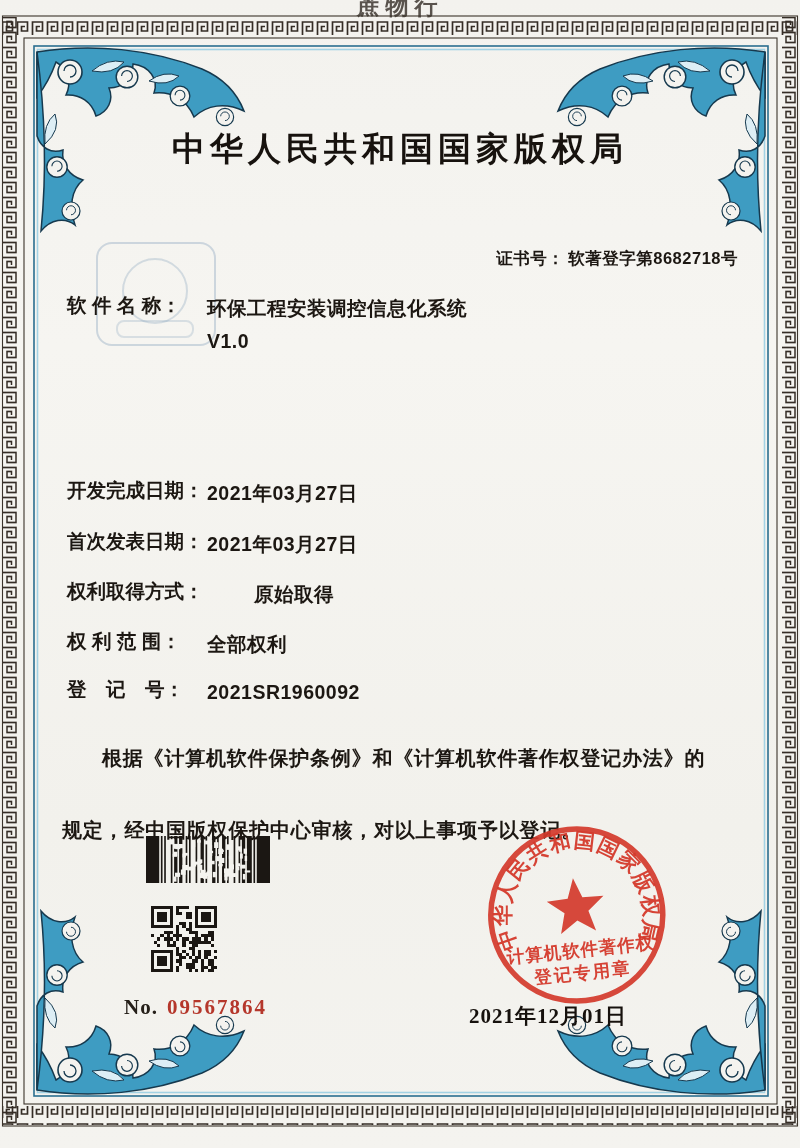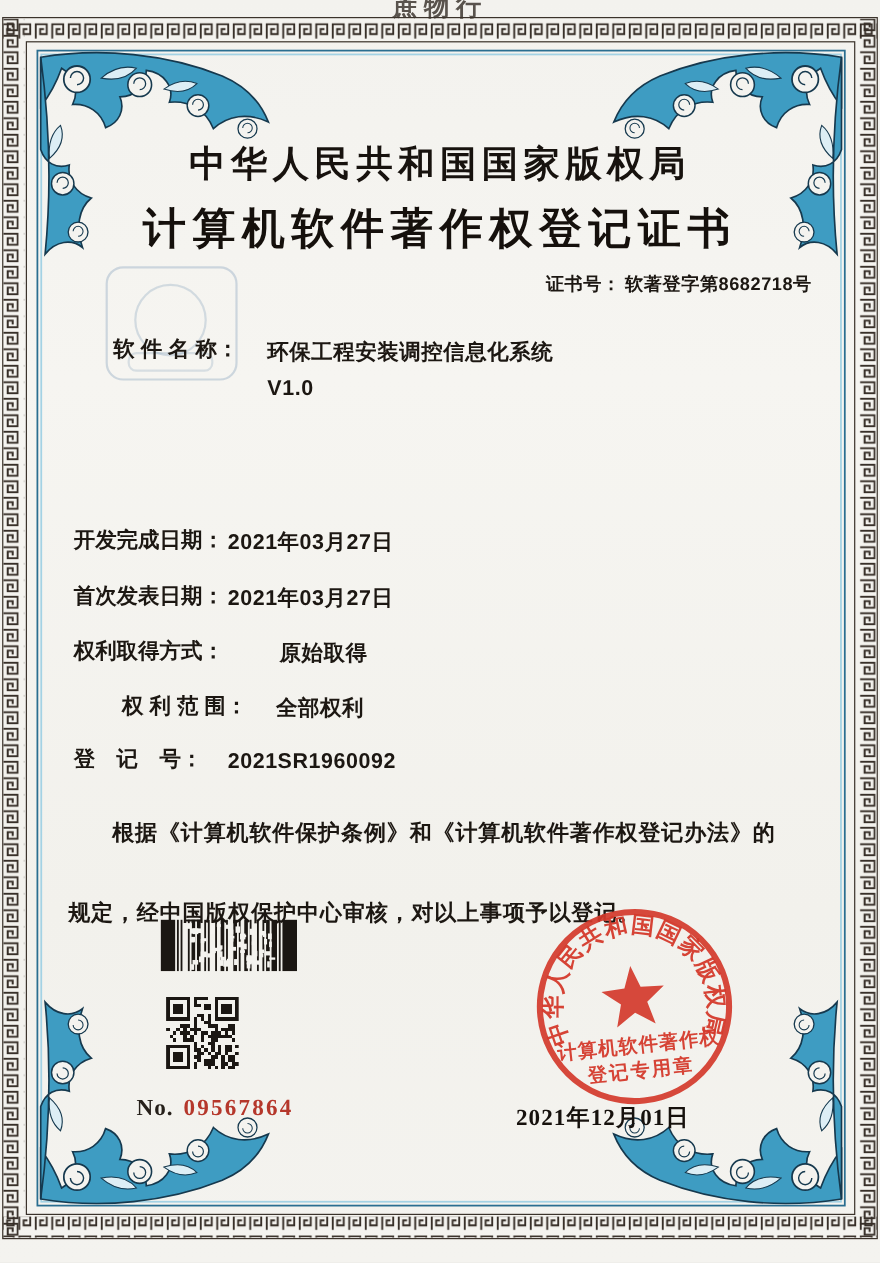--- a/index.html
+++ b/index.html
@@ -40,22 +40,22 @@
     position:absolute;top:248px;right:62px;z-index:2;
     font-size:16.5px;font-weight:700;color:#1c1712;letter-spacing:.5px;
   }
   .certno .v{margin-left:4px;}
   .row{
     position:absolute;left:67px;z-index:2;display:flex;
     font-size:19.5px;font-weight:700;color:#1c1712;
   }
   .row .label{width:140px;flex:0 0 140px;white-space:pre;}
   .row .value{white-space:pre-line;line-height:33px;letter-spacing:.5px;}
-  .r1{top:304px;margin-left:36px;} .r2{top:384px;} .r3{top:477px;} .r4{top:528px;}
-  .r5{top:578px;gap:47px;} .r6{top:628px;margin-left:44px;} .r7{top:676px;}
+  .r1{top:292px;} .r2{top:384px;} .r3{top:477px;} .r4{top:528px;}
+  .r5{top:578px;gap:47px;} .r6{top:628px;} .r7{top:676px;}
   .statement{
     position:absolute;left:62px;top:722px;width:690px;z-index:2;
     font-size:20px;font-weight:600;line-height:72px;letter-spacing:.8px;
     text-indent:2em;white-space:pre-line;color:#1c1712;
   }
   .barcode{position:absolute;left:146px;top:836px;width:124px;height:47px;z-index:2;}
   .qr{position:absolute;left:151px;top:906px;width:66px;height:66px;z-index:2;}
   .serial{
     position:absolute;left:124px;top:995px;z-index:2;
     font-family:"Liberation Serif","DejaVu Serif",serif;
@@ -116,21 +116,20 @@
 
     <use href="#flr" transform="translate(37,49)"></use>
     <use href="#flr" transform="translate(765,49) scale(-1,1)"></use>
     <use href="#flr" transform="translate(37,1093) scale(1,-1)"></use>
     <use href="#flr" transform="translate(765,1093) scale(-1,-1)"></use>
   </svg>
 
   <div class="watermark"></div>
 
   <div class="authority">中华人民共和国国家版权局</div>
-  <h1 class="cert-title">计算机软件著作权登记证书</h1>
 
   <div class="certno">
     <span>证书号：</span><span class="v">软著登字第8682718号</span>
   </div>
 
   <div class="row r1">
     <span class="label">软 件 名 称：</span>
     <span class="value">环保工程安装调控信息化系统
 V1.0</span>
   </div>

